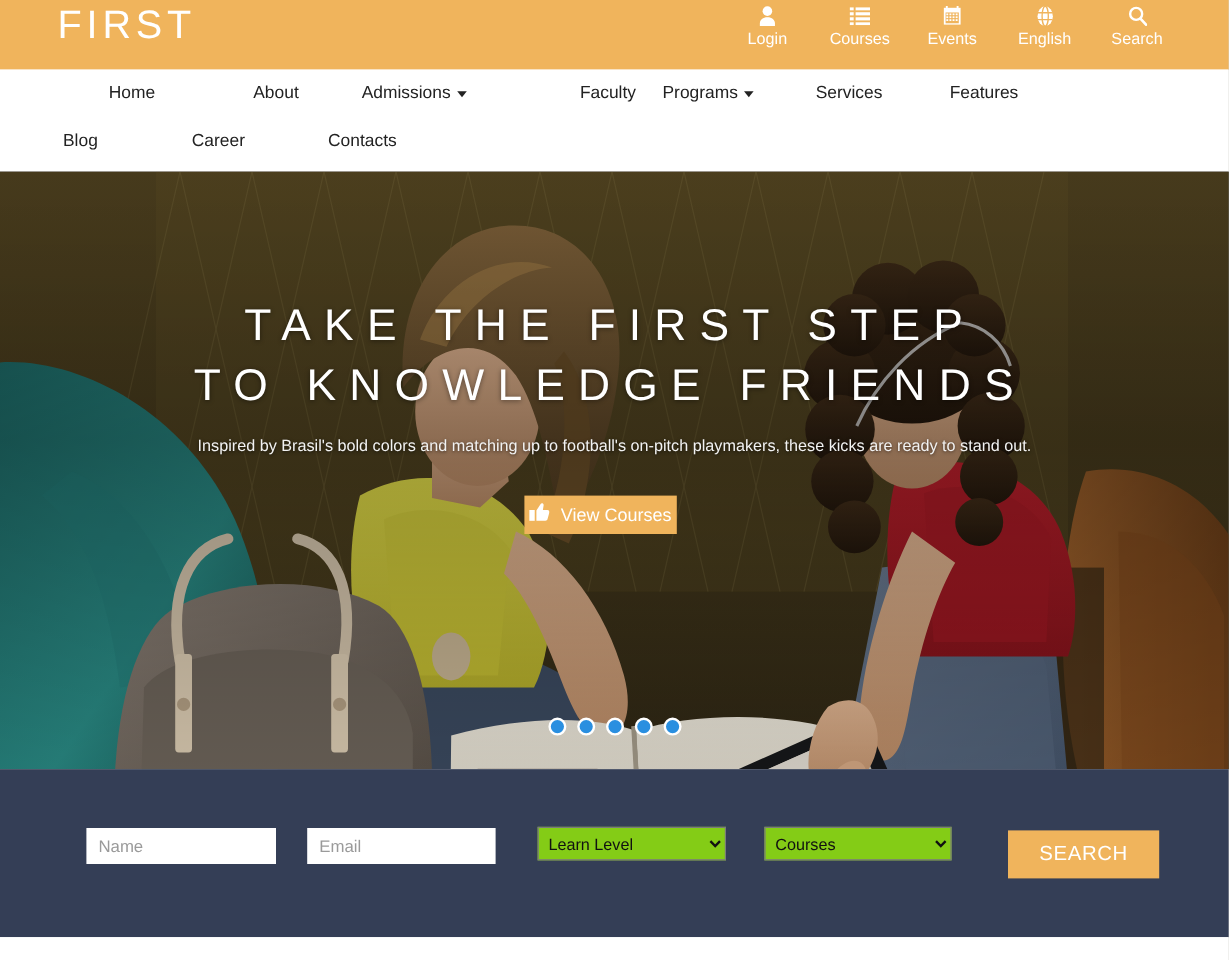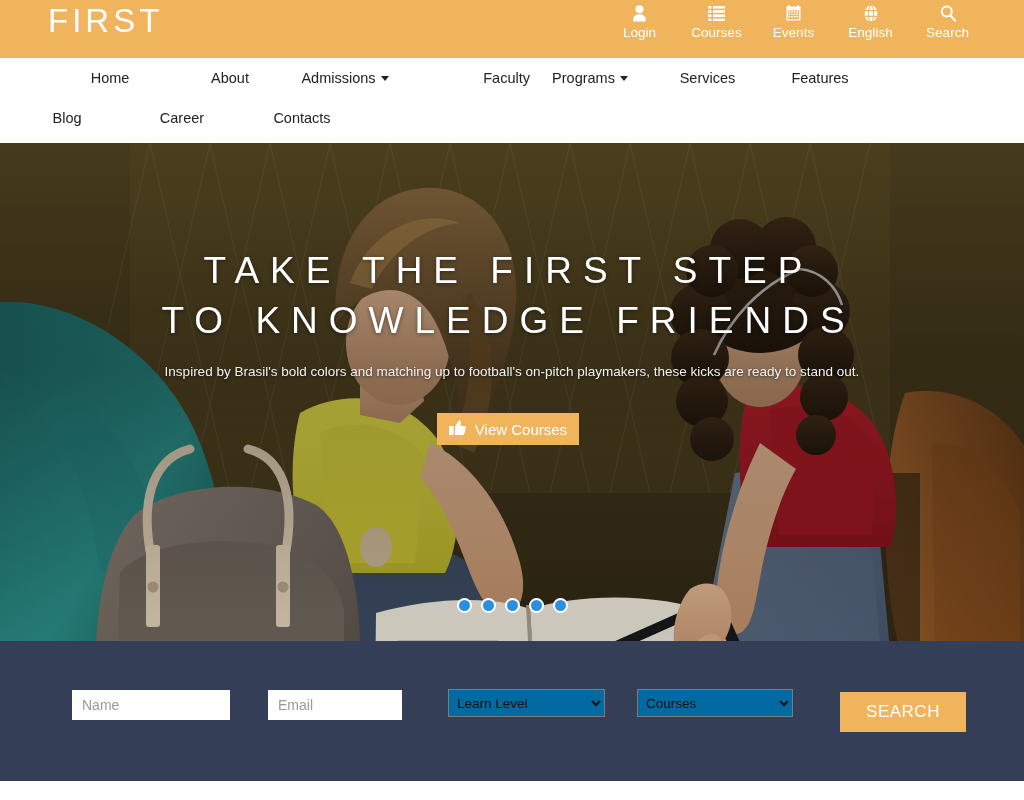--- a/index.html
+++ b/index.html
@@ -70,21 +70,21 @@
     text-align:center;color:#ffffff;
     font-size:37px;font-weight:400;letter-spacing:11px;line-height:50px;
     text-shadow:0 1px 4px rgba(0,0,0,.45);
   }
   .hero-sub{
     position:absolute;left:0;top:220px;width:1024px;text-align:center;
     color:#f2f2f2;font-size:13.5px;line-height:18px;
     text-shadow:0 1px 3px rgba(0,0,0,.6);
   }
   .hero-btn{
-    position:absolute;left:437px;top:270px;width:142px;height:32px;
+    position:absolute;left:437px;top:270px;width:127px;height:32px;
     background:#f0b45c;color:#ffffff;border:none;cursor:pointer;
     display:flex;align-items:center;justify-content:center;gap:9px;
     font-size:15px;font-family:"Liberation Sans",sans-serif;
     padding:0;
   }
   .hero-btn .thumb{display:block;}
   .dots{
     position:absolute;left:0;top:455px;width:1024px;
     display:flex;justify-content:center;gap:9px;
   }
@@ -99,25 +99,25 @@
     position:absolute;left:0;top:641px;width:1024px;height:140px;
     background:#343e56;
   }
   .fld{
     position:absolute;background:#ffffff;border:none;
     font-family:"Liberation Sans",sans-serif;font-size:14px;color:#333;
     box-sizing:border-box;padding:5px 10px;outline:none;
   }
   .fld::placeholder{color:#9a9a9a;}
   #f-name{left:72px;top:690px;width:158px;height:30px;}
-  #f-email{left:268px;top:690px;width:134px;height:30px;}
+  #f-email{left:256px;top:690px;width:157px;height:30px;}
   .sel{
     position:absolute;height:28px;box-sizing:border-box;
     font-family:"Liberation Sans",sans-serif;font-size:13.5px;color:#111;
-    background:#0369a1;border:1px solid #7b7b7b;padding:0 4px;
+    background:#84cc16;border:1px solid #7b7b7b;padding:0 4px;
     cursor:pointer;
   }
   #s-level{left:448px;top:689px;width:157px;}
   #s-course{left:637px;top:689px;width:156px;}
   .search-btn{
     position:absolute;left:840px;top:692px;width:126px;height:40px;
     background:#f0b45c;border:none;color:#ffffff;cursor:pointer;
     font-family:"Liberation Sans",sans-serif;font-size:17px;letter-spacing:.5px;
   }
   .footer-white{position:absolute;left:0;top:781px;width:1024px;height:19px;background:#ffffff;}

